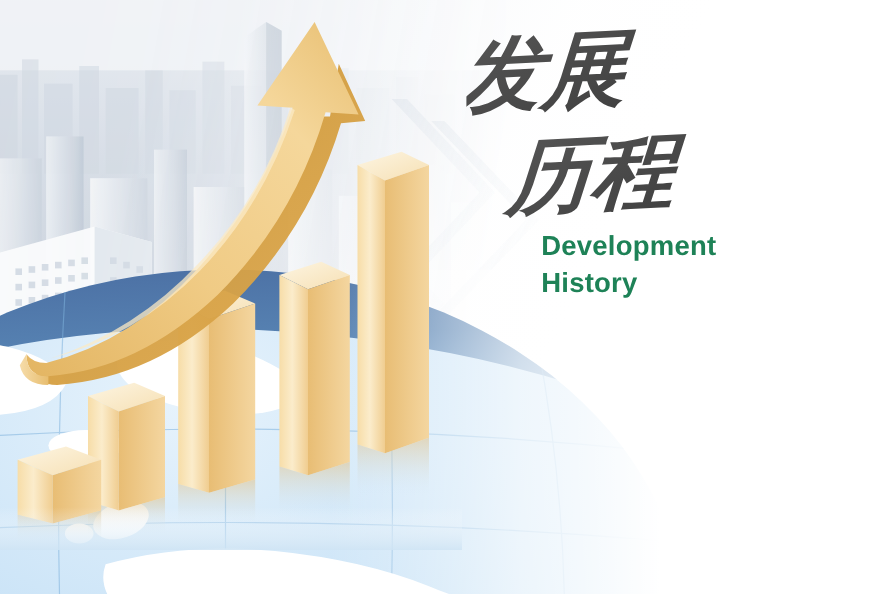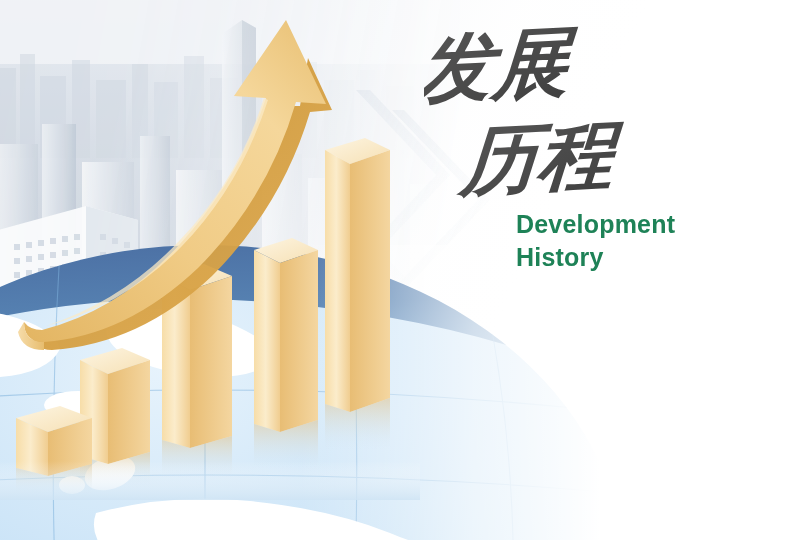--- a/index.html
+++ b/index.html
@@ -67,21 +67,21 @@
     position: absolute;
     left: 424px;
     top: 22px;
     width: 300px;
     height: 260px;
   }
   #cjk-title { width: 270px; height: 185px; display:block; }
 
   #subtitle {
     position: absolute;
-    left: 92px;
+    left: 68px;
     top: 186px;
     color: #1e8257;
     font-size: 25px;
     font-weight: bold;
     line-height: 1.32;
     letter-spacing: 0.2px;
     white-space: pre-line;
     font-family: "Liberation Sans", sans-serif;
   }
 </style>

